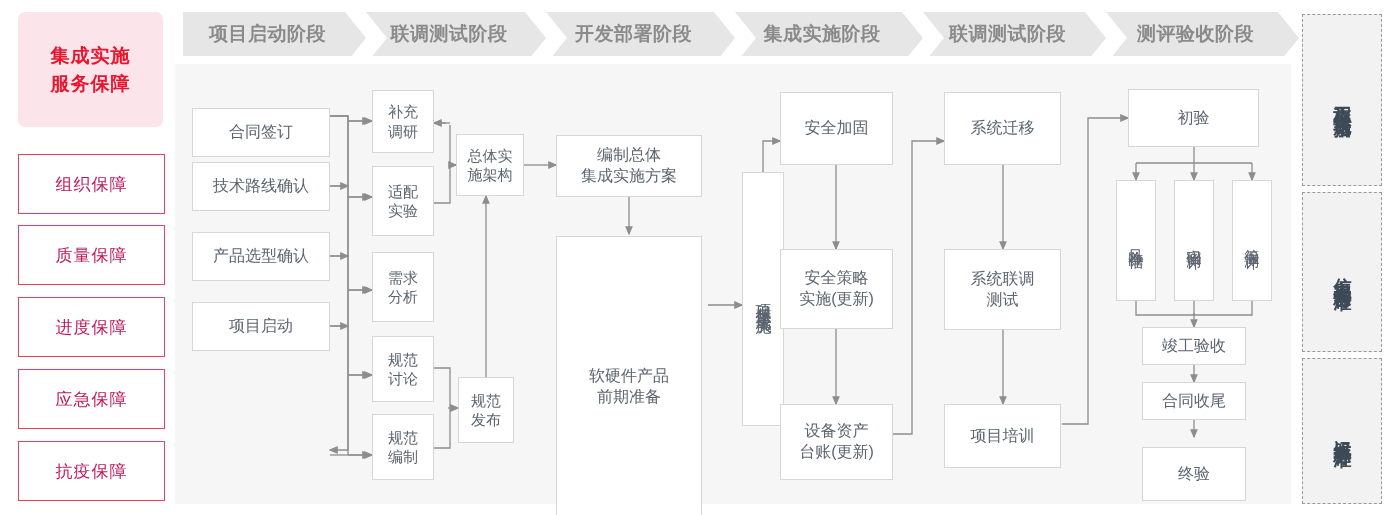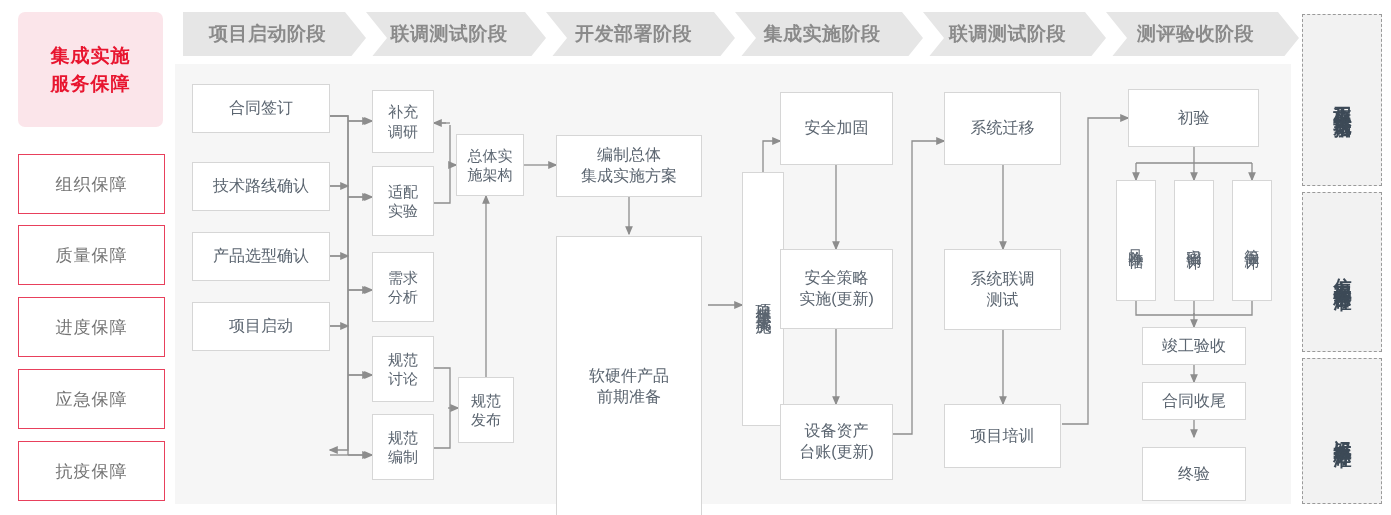--- a/index.html
+++ b/index.html
@@ -15,21 +15,21 @@
   .title-card{
     position:absolute;left:0;top:0;width:145px;height:115px;
     background:#fbe5ea;border-radius:7px;
     display:flex;flex-direction:column;align-items:center;justify-content:center;
     color:#e8152f;font-weight:bold;font-size:19px;line-height:1.45;letter-spacing:1px;
   }
   .g-card{
     position:absolute;left:0;width:145px;height:58px;
     background:#ffffff;border:1.3px solid #e8405c;
     display:flex;align-items:center;justify-content:center;
-    font-size:17px;color:#737373;letter-spacing:1px;
+    font-size:17px;color:#be185d;letter-spacing:1px;
   }
 
   
   .phase{position:absolute;top:12px;}
   .phase-head{
     position:absolute;left:8px;top:0;height:44px;
     background:#e6e6e6;
     display:flex;align-items:center;justify-content:center;
     font-size:19px;font-weight:bold;color:#8a8a8a;letter-spacing:0.5px;
     box-sizing:border-box;padding-right:14px;
@@ -229,21 +229,21 @@
     </g>
 
     <g fill="none" stroke="#8d8d8d" stroke-width="1.3" marker-end="url(#ah)">
       <path d="M1194,365 L1194,382"></path>
     </g>
     <g fill="none" stroke="#8d8d8d" stroke-width="1.3" marker-end="url(#ah)">
       <path d="M1194,420 L1194,437"></path>
     </g>
   </svg>
 
-  <div class="node" style="left:192px;top:84px;width:138px;height:49px">合同签订</div>
+  <div class="node" style="left:192px;top:108px;width:138px;height:49px">合同签订</div>
   <div class="node" style="left:192px;top:162px;width:138px;height:49px">技术路线确认</div>
   <div class="node" style="left:192px;top:232px;width:138px;height:49px">产品选型确认</div>
   <div class="node" style="left:192px;top:302px;width:138px;height:49px">项目启动</div>
 
   <div class="node small" style="left:372px;top:90px;width:62px;height:63px;flex-direction:column">
     <span>补充</span>
     <span>调研</span>
   </div>
   <div class="node small" style="left:372px;top:166px;width:62px;height:70px;flex-direction:column">
     <span>适配</span>

